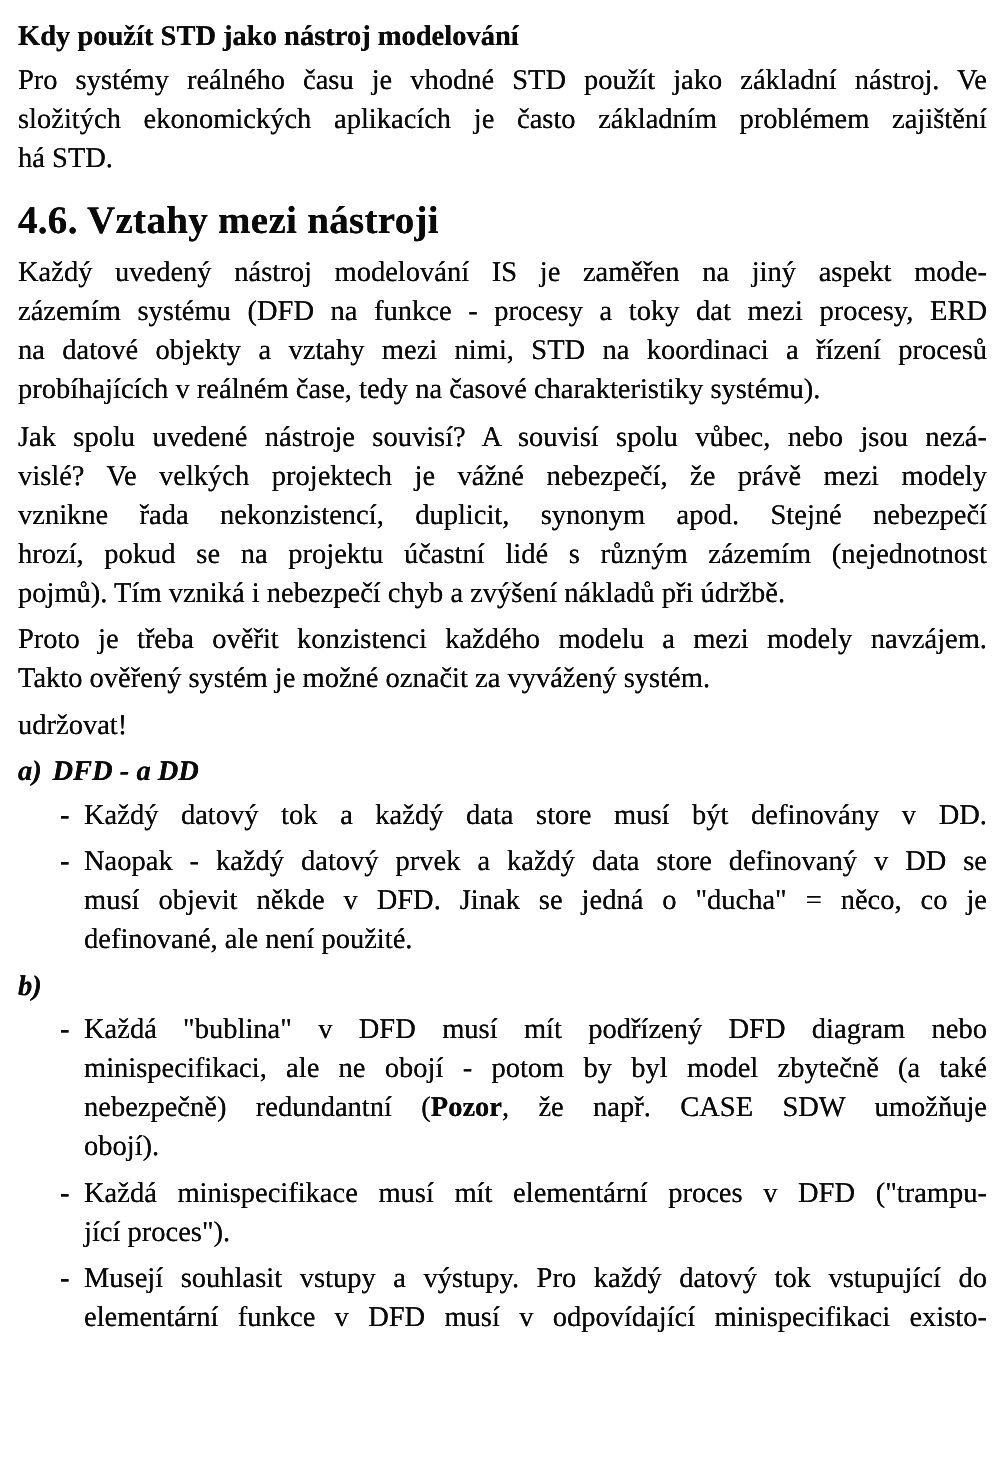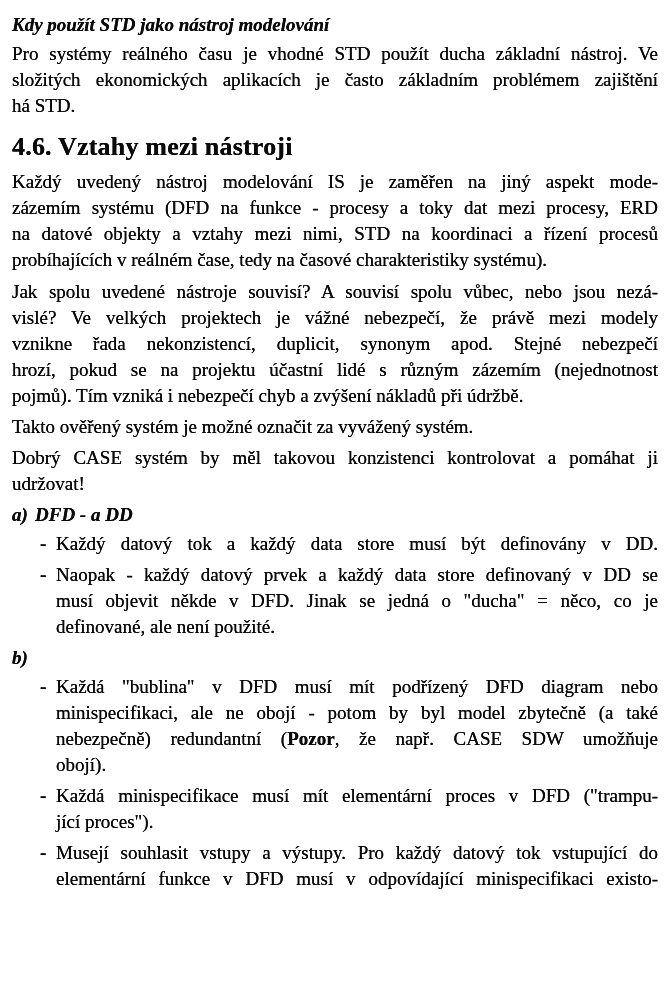--- a/index.html
+++ b/index.html
@@ -14,21 +14,21 @@
     overflow:hidden;
   }
   .ln {
     font-size:19px;
     line-height:26px;
     text-align:justify;
     text-align-last:justify;
   }
   .ln.end { text-align-last:left; }
   .intro-heading {
-    font-size:19px; font-weight:bold; font-style:italic;
+    font-size:19px; font-weight:bold; 
     line-height:25px; margin:0 0 4px 0;
   }
   .section-heading {
     font-size:26px; font-weight:bold;
     line-height:28px; margin:14px 0 8px 0;
     letter-spacing:0.2px;
   }
   .para { margin:0 0 6px 0; }
   .para.tight { margin-bottom:5px; }
   .subh {
@@ -46,21 +46,21 @@
   .bold-inline { font-weight:bold; }
 </style>
 </head>
 <body>
 
 <div class="page">
 
   <div class="intro-heading">Kdy použít STD jako nástroj modelování</div>
 
   <div class="para">
-    <div class="ln">Pro systémy reálného času je vhodné STD použít ducha základní nástroj. Ve</div>
+    <div class="ln">Pro systémy reálného času je vhodné STD použít jako základní nástroj. Ve</div>
     <div class="ln">složitých ekonomických aplikacích je často základním problémem zajištění</div>
     <div class="ln end">há STD.</div>
   </div>
 
   <div class="section-heading">4.6. Vztahy mezi nástroji</div>
 
   <div class="para">
     <div class="ln">Každý uvedený nástroj modelování IS je zaměřen na jiný aspekt mode-</div>
     <div class="ln">zázemím systému (DFD na funkce - procesy a toky dat mezi procesy, ERD</div>
     <div class="ln">na datové objekty a vztahy mezi nimi, STD na koordinaci a řízení procesů</div>
@@ -69,25 +69,25 @@
 
   <div class="para tight">
     <div class="ln">Jak spolu uvedené nástroje souvisí? A souvisí spolu vůbec, nebo jsou nezá-</div>
     <div class="ln">vislé? Ve velkých projektech je vážné nebezpečí, že právě mezi modely</div>
     <div class="ln">vznikne řada nekonzistencí, duplicit, synonym apod. Stejné nebezpečí</div>
     <div class="ln">hrozí, pokud se na projektu účastní lidé s různým zázemím (nejednotnost</div>
     <div class="ln end">pojmů). Tím vzniká i nebezpečí chyb a zvýšení nákladů při údržbě.</div>
   </div>
 
   <div class="para tight">
+    <div class="ln">Proto je třeba ověřit konzistenci každého modelu a mezi modely navzájem.</div>
     <div class="ln end">Takto ověřený systém je možné označit za vyvážený systém.</div>
   </div>
 
   <div class="para tight">
-    <div class="ln">Dobrý CASE systém by měl takovou konzistenci kontrolovat a pomáhat ji</div>
     <div class="ln end">udržovat!</div>
   </div>
 
   <div class="subh">
     <span class="marker">a)</span>
     <span>DFD - a DD</span>
   </div>
 
   <div class="bullet">
     <span class="dash">-</span>

